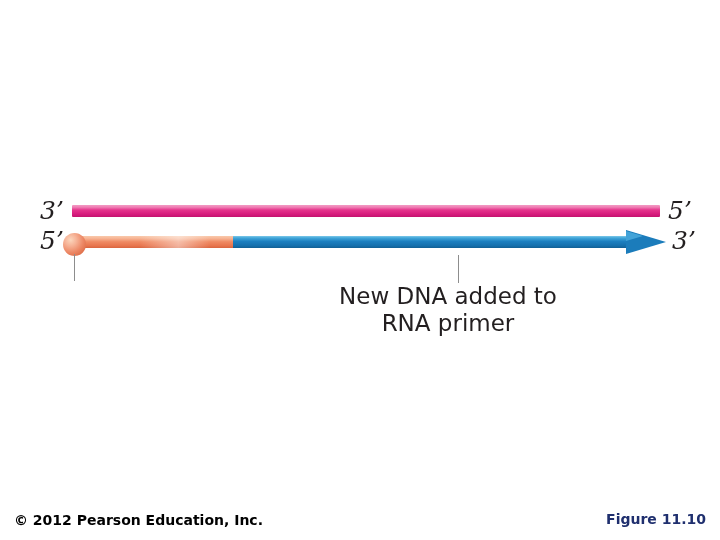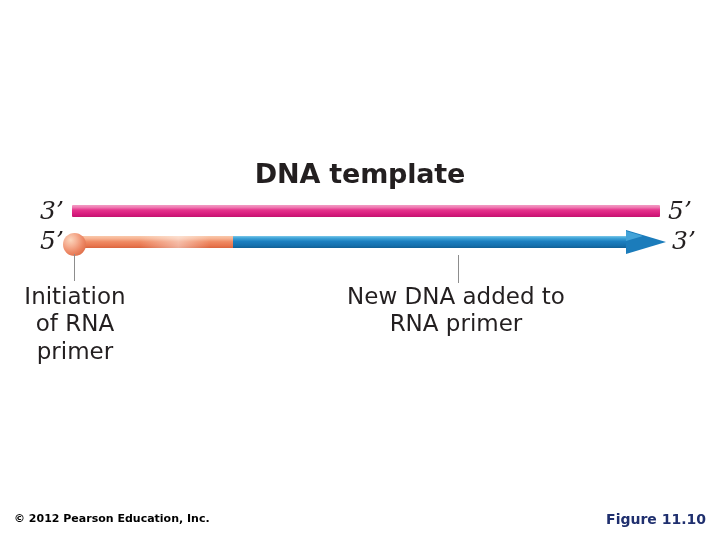--- a/index.html
+++ b/index.html
@@ -160,51 +160,50 @@
     text-align: center;
     line-height: 1.19;
     white-space: pre-line;
   }
   #initiation-callout {
     left: 0px;
     top: 283px;
     width: 150px;
   }
   #new-dna-callout {
-    left: 336px;
+    left: 328px;
     top: 283px;
     width: 240px;
   }
 
   
   #copyright-notice {
     position: absolute;
     left: 14px;
     top: 512px;
     font-family: "DejaVu Sans", sans-serif;
-    font-size: 11px;
+    font-size: 14px;
     font-weight: 700;
     color: #000000;
   }
   #figure-number {
     position: absolute;
     right: 14px;
     top: 511px;
     font-family: "DejaVu Sans", sans-serif;
     font-size: 14px;
     font-weight: 700;
     color: #1f2f6e;
   }
 </style>
 </head>
 <body>
 
 <div id="slide">
 
-  <div id="dna-template-title">DNA template</div>
 
   <div class="prime-label" id="template-left-label">3’</div>
 
   <div id="template-strand"></div>
 
   <div class="prime-label" id="template-right-label">5’</div>
 
   <div class="prime-label" id="new-left-label">5’</div>
 
   <div id="rna-primer-segment"></div>
@@ -214,23 +213,20 @@
   <div id="new-dna-arrowhead"></div>
   <div id="new-dna-arrowhead-shine"></div>
 
   <div id="initiation-sphere"></div>
 
   <div class="prime-label" id="new-right-label">3’</div>
 
   <div class="leader-line" id="initiation-leader"></div>
   <div class="leader-line" id="new-dna-leader"></div>
 
-  <div class="callout" id="initiation-callout">Initiation
-of RNA
-primer</div>
 
   <div class="callout" id="new-dna-callout">New DNA added to
 RNA primer</div>
 
   <div id="copyright-notice">© 2012 Pearson Education, Inc.</div>
 
   <div id="figure-number">Figure 11.10</div>
 
 </div>
 

